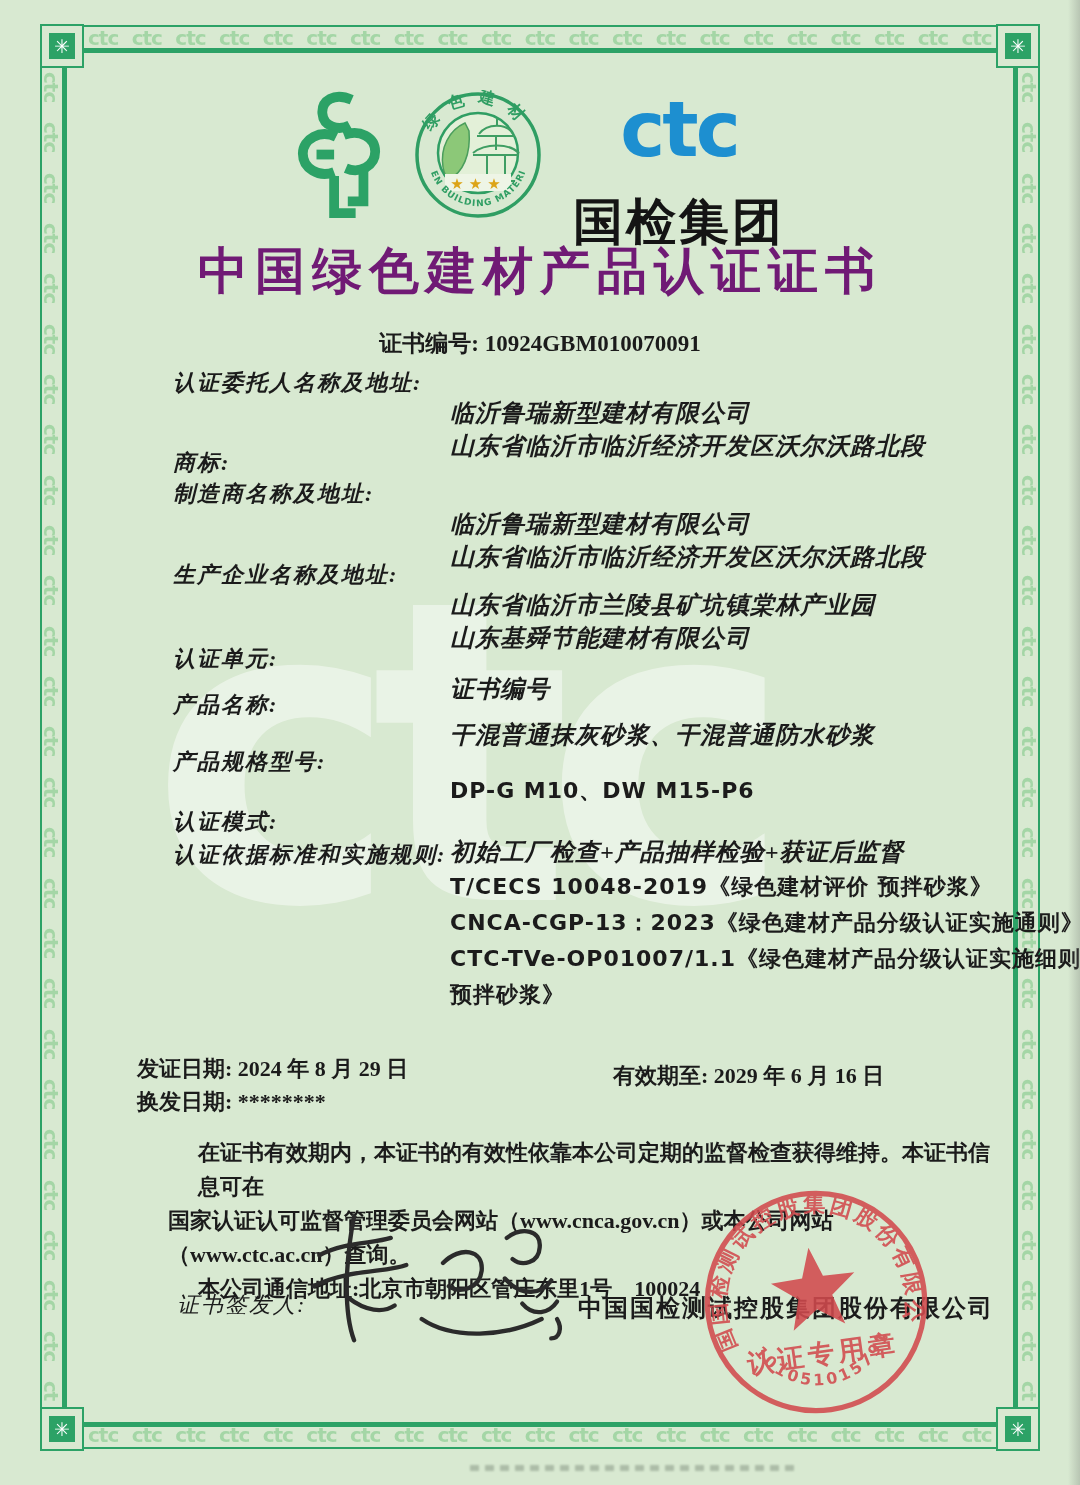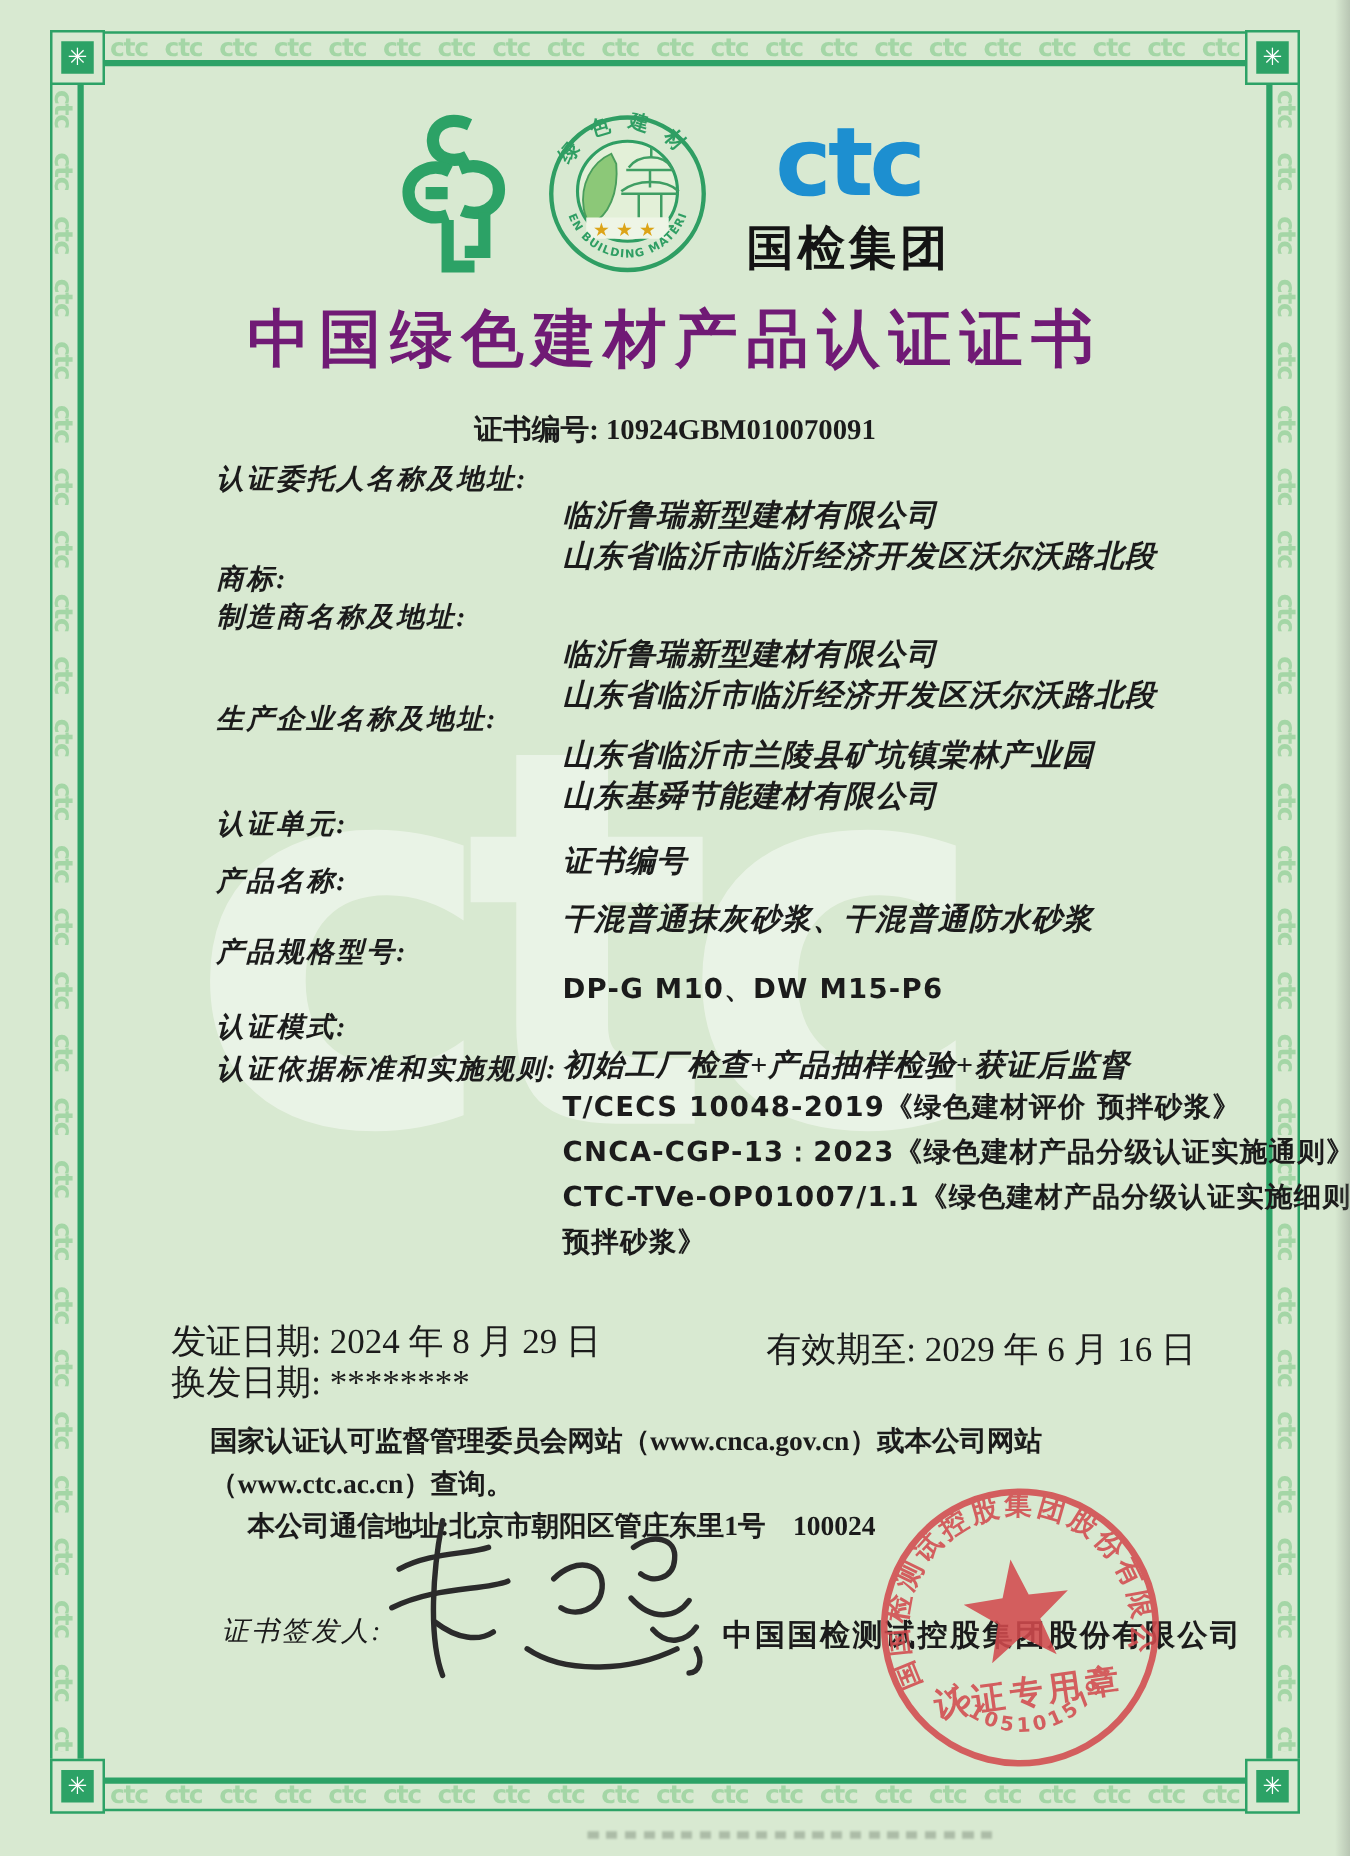--- a/index.html
+++ b/index.html
@@ -28,39 +28,39 @@
   .edge-shadow{position:absolute;right:0;top:0;width:12px;height:100%;
                background:linear-gradient(to left,rgba(110,115,110,0.30),rgba(110,115,110,0));z-index:4;}
   .bottom-artifact{position:absolute;left:470px;top:1465px;width:330px;height:6px;opacity:.35;filter:blur(1px);
                background:repeating-linear-gradient(to right,#5c6b5c 0 9px,transparent 9px 15px);z-index:4;}
   
   .logos{position:absolute;top:90px;left:0;width:100%;display:flex;justify-content:center;
          align-items:flex-start;gap:30px;z-index:2;}
   .ctc-block{display:flex;flex-direction:column;align-items:center;margin-top:8px;}
   .ctc-word{font-family:"DejaVu Sans",sans-serif;font-weight:800;font-size:76px;line-height:0.85;
             color:#1d8fd0;letter-spacing:-3px;}
-  .ctc-sub{font-family:"DejaVu Sans",sans-serif;font-weight:bold;font-size:38px;color:#141414;
-           letter-spacing:3px;margin-top:10px;}
+  .ctc-sub{font-family:"DejaVu Sans",sans-serif;font-weight:bold;font-size:50px;color:#141414;
+           letter-spacing:3px;margin-top:26px;}
   .title{position:absolute;top:238px;left:0;width:100%;text-align:center;font-weight:bold;
          font-size:50px;letter-spacing:7px;color:#701a75;z-index:2;white-space:nowrap;}
   .certno{position:absolute;top:328px;left:0;width:100%;text-align:center;font-weight:bold;
           font-size:23px;z-index:2;}
   
   .row{position:absolute;left:173px;right:60px;z-index:2;}
   .lbl{position:absolute;left:0;top:0;font-size:22px;font-weight:bold;font-style:italic;
        letter-spacing:2px;white-space:nowrap;}
   .val{position:absolute;left:277px;top:0;font-size:24px;font-weight:bold;font-style:italic;
        letter-spacing:1px;white-space:nowrap;margin-top:29px;}
   .val div{line-height:33px;}
   .code,.code div{font-family:"DejaVu Sans",sans-serif;font-style:normal;font-weight:bold;font-size:22px;}
   .r8 .val div{line-height:36px;}
   .statement{position:absolute;left:115px;width:900px;top:962px;font-size:24px;font-weight:bold;
              letter-spacing:1px;line-height:34px;z-index:2;}
   .statement .indent{padding-left:88px;}
-  .dateline{position:absolute;font-size:28px;font-weight:normal;z-index:2;white-space:nowrap;}
+  .dateline{position:absolute;font-size:22px;font-weight:bold;z-index:2;white-space:nowrap;}
   .footerp{position:absolute;left:168px;width:830px;top:1136px;font-size:22px;font-weight:bold;
            line-height:34px;z-index:2;}
   .footerp .indent{padding-left:30px;}
   .signer-label{position:absolute;left:177px;top:1290px;font-size:22px;font-weight:normal;
                 font-style:italic;letter-spacing:2px;z-index:2;}
   .company{position:absolute;left:578px;top:1292px;font-size:24px;font-weight:bold;letter-spacing:2px;
            z-index:2;white-space:nowrap;}
   .sig{position:absolute;left:298px;top:1205px;z-index:2;}
   .stamp{position:absolute;left:700px;top:1186px;z-index:3;}
 </style>
@@ -300,20 +300,21 @@
   <div class="dateline" style="left:137px;top:1087px">
     <span>换发日期:</span>
     <span>********</span>
   </div>
   <div class="dateline" style="left:613px;top:1061px">
     <span>有效期至:</span>
     <span>2029 年 6 月 16 日</span>
   </div>
 
   <div class="footerp">
+    <div class="indent">在证书有效期内，本证书的有效性依靠本公司定期的监督检查获得维持。本证书信息可在</div>
     <div>国家认证认可监督管理委员会网站（www.cnca.gov.cn）或本公司网站（www.ctc.ac.cn）查询。</div>
     <div class="indent">本公司通信地址:北京市朝阳区管庄东里1号　100024</div>
   </div>
 
   <div class="signer-label">证书签发人:</div>
   <svg class="sig" width="290" height="145" viewBox="0 0 300 150">
     <g fill="none" stroke="#2b2b2b" stroke-width="4.5" stroke-linecap="round">
       <path d="M 58 12 C 50 52 46 108 58 140"></path>
       <path d="M 22 52 C 48 38 78 40 96 34"></path>
       <path d="M 16 84 C 52 66 92 70 112 62"></path>

